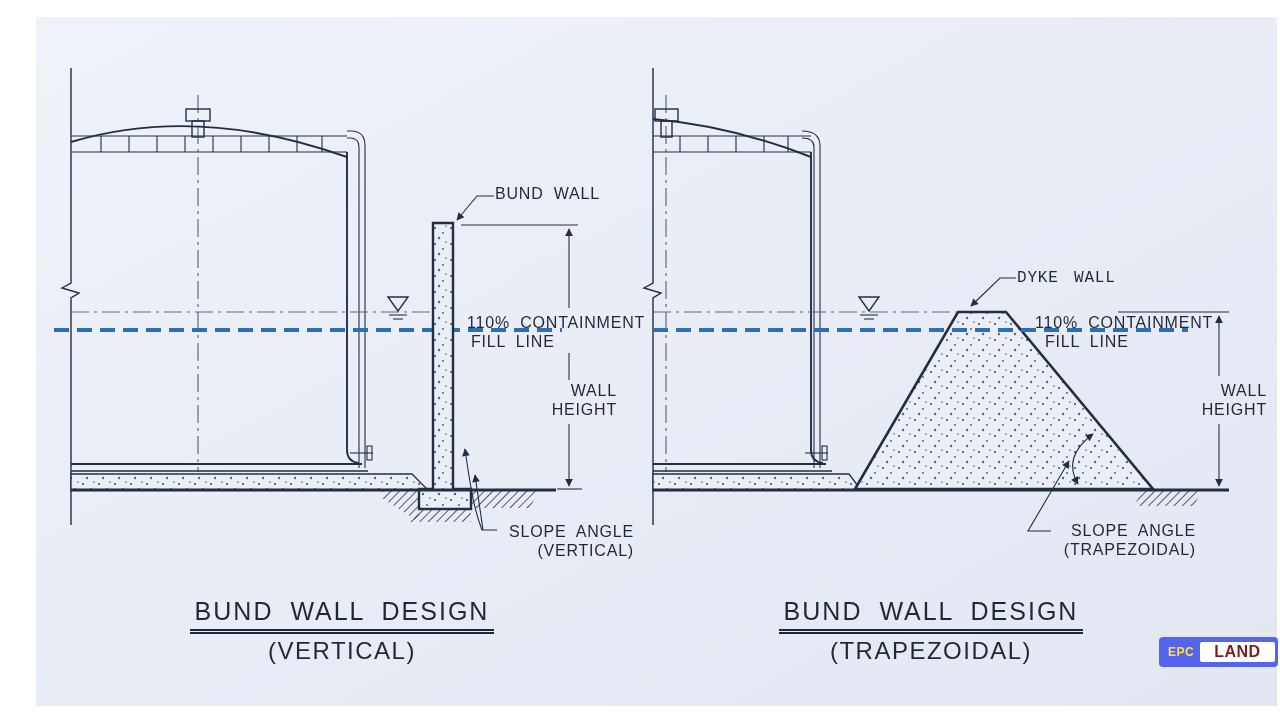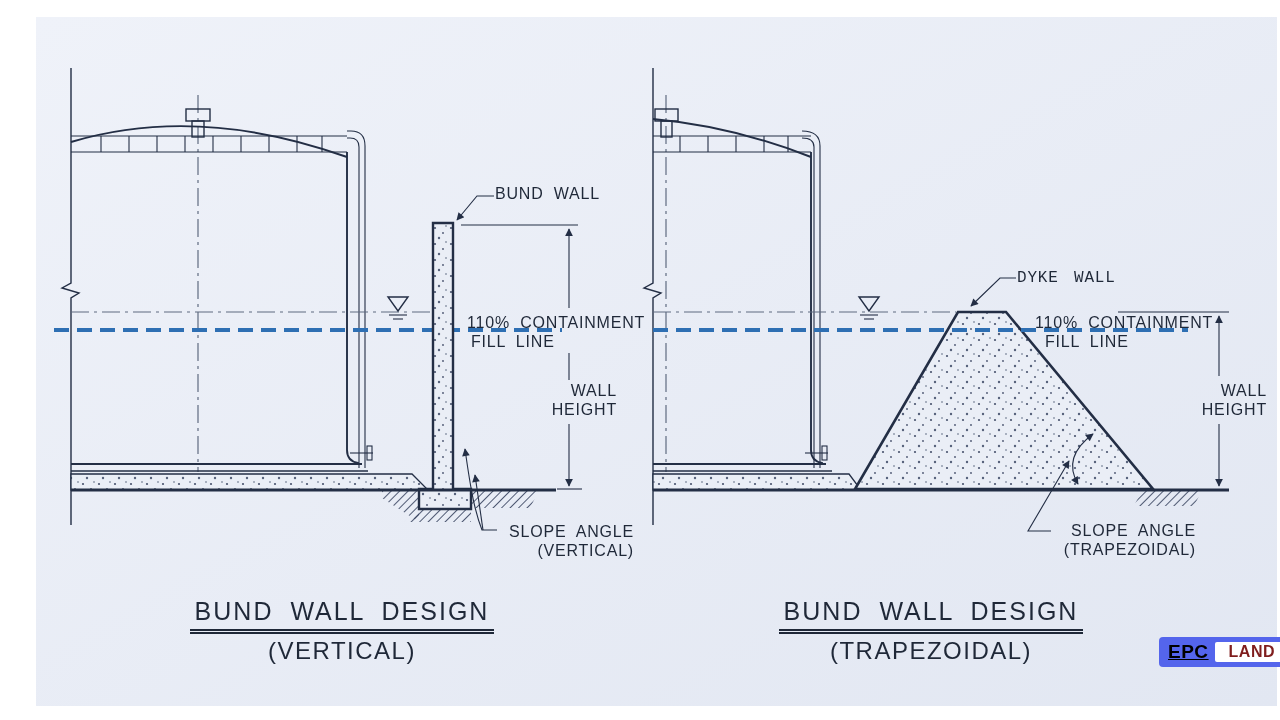--- a/index.html
+++ b/index.html
@@ -18,21 +18,21 @@
   .hatchfill{fill:url(#hatch);stroke:none;}
   .lbl{position:absolute;font-size:16px;letter-spacing:.8px;word-spacing:5px;
        color:#1f2838;white-space:nowrap;line-height:19px;}
   .lbl-center{text-align:right;}
   .title{position:absolute;text-align:center;color:#1f2838;}
   .title-main{display:inline-block;font-size:25px;letter-spacing:2px;word-spacing:8px;
               padding:0 5px 3px;border-bottom:5px double #1f2838;}
   .title-sub{font-size:24px;letter-spacing:1.5px;margin-top:3px;}
   .logo{position:absolute;left:1143px;top:637px;display:flex;align-items:center;
         background:#5465ec;border-radius:4px;padding:3px 3px;height:24px;}
-  .logo-epc{color:#000000;font-weight:bold;font-size:19px;letter-spacing:.5px;padding:0 6px;text-decoration:underline;}
+  .logo-epc{color:#fde047;font-weight:bold;font-size:12px;letter-spacing:.5px;padding:0 6px;}
   .logo-land{background:#ffffff;color:#7f1d1d;font-weight:bold;font-size:16px;
              letter-spacing:.5px;padding:1px 14px;border-radius:2px;}
 </style>
 </head>
 <body>
 
 <div id="stage">
 
   <svg width="1280" height="720" viewBox="0 0 1280 720">
     <defs>

